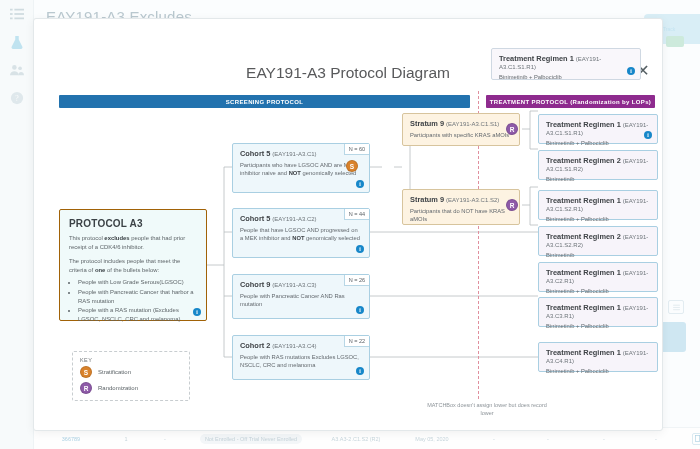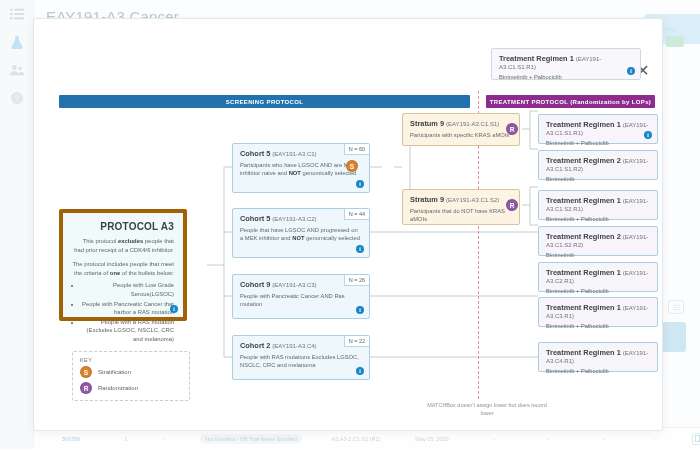--- a/index.html
+++ b/index.html
@@ -126,24 +126,23 @@
     background:#fff; border-left:1px solid #b8d7e6; border-bottom:1px solid #b8d7e6;
     font-size:5.5px; color:#5a6065; padding:2px 4px 2px 4px;
   }
 
   .cohort { background:#eef7fb; border:1px solid #a9cfe2; }
   .stratum { background:#fdf3e2; border:1px solid #d7c49d; }
   .regimen { background:#f7f4fa; border:1px solid #a9cfe2; }
   .regimen-top { background:#f9f7fb; border:1px solid #cfd8e2; }
 
   .protocol {
-    position:absolute; left:25px; top:190px; width:128px; height:112px;
-    background:#f0fafa; border:4px solid #a16207; border-radius:2px;
+    position:absolute; left:25px; top:190px; width:148px; height:112px;
+    background:#f0fafa; border:1px solid #a16207; border-radius:2px;
     padding:8px 9px;
-    text-align:right;
   }
   .protocol h3 { font-size:10px; color:#3b4246; font-weight:bold; letter-spacing:.2px; }
   .protocol p { font-size:5.9px; color:#5e6569; line-height:1.5; margin-top:5px; }
   .protocol p b { color:#3b4246; }
   .protocol ul { margin:4px 0 0 9px; }
   .protocol li { font-size:5.9px; color:#5e6569; line-height:1.45; margin-bottom:1px; }
 
   .key {
     position:absolute; left:38px; top:332px; width:118px; height:50px;
     border:1px dashed #c8cdd0; border-radius:2px; padding:5px 7px;
@@ -204,21 +203,21 @@
         </svg>
     </span>
     <span class="sicon">
       <svg viewBox="0 0 16 16">
           <circle cx="8" cy="8" r="7" fill="#c3d3da"></circle>
           <text x="8" y="11.5" font-size="9" text-anchor="middle" fill="#ffffff" font-family="Liberation Serif, serif">?</text>
         </svg>
     </span>
   </div>
 
-  <div class="bg-title">EAY191-A3 Cancer</div>
+  <div class="bg-title">EAY191-A3 Excludes</div>
 
   <div class="bg-tab">
     <span class="clockdot">
       <svg viewBox="0 0 16 16">
           <circle cx="8" cy="8" r="7" fill="none" stroke="#9ed3e8" stroke-width="2"></circle>
           <path d="M8 4v4.3l3 1.7" stroke="#9ed3e8" stroke-width="1.6" fill="none"></path>
         </svg>
     </span>
     <span class="tablabel">Track</span>
   </div>
@@ -252,20 +251,21 @@
             <rect x="3" y="1" width="10" height="14" fill="none" stroke="#a9cfe2" stroke-width="1.5"></rect>
           </svg>
         </span>
     </span>
 
   </div>
 
   <div class="modal">
 
     <div class="modal-close">✕</div>
+    <div class="modal-title">EAY191-A3 Protocol Diagram</div>
 
     <div class="canvas">
 
       <svg class="lines">
         <g stroke="#b7bcbf" stroke-width="0.8" fill="none">
 
           <path d="M173 246 H190"></path>
           <path d="M190 148 V338"></path>
           <path d="M190 148 H198"></path>
           <path d="M190 213 H198"></path>

